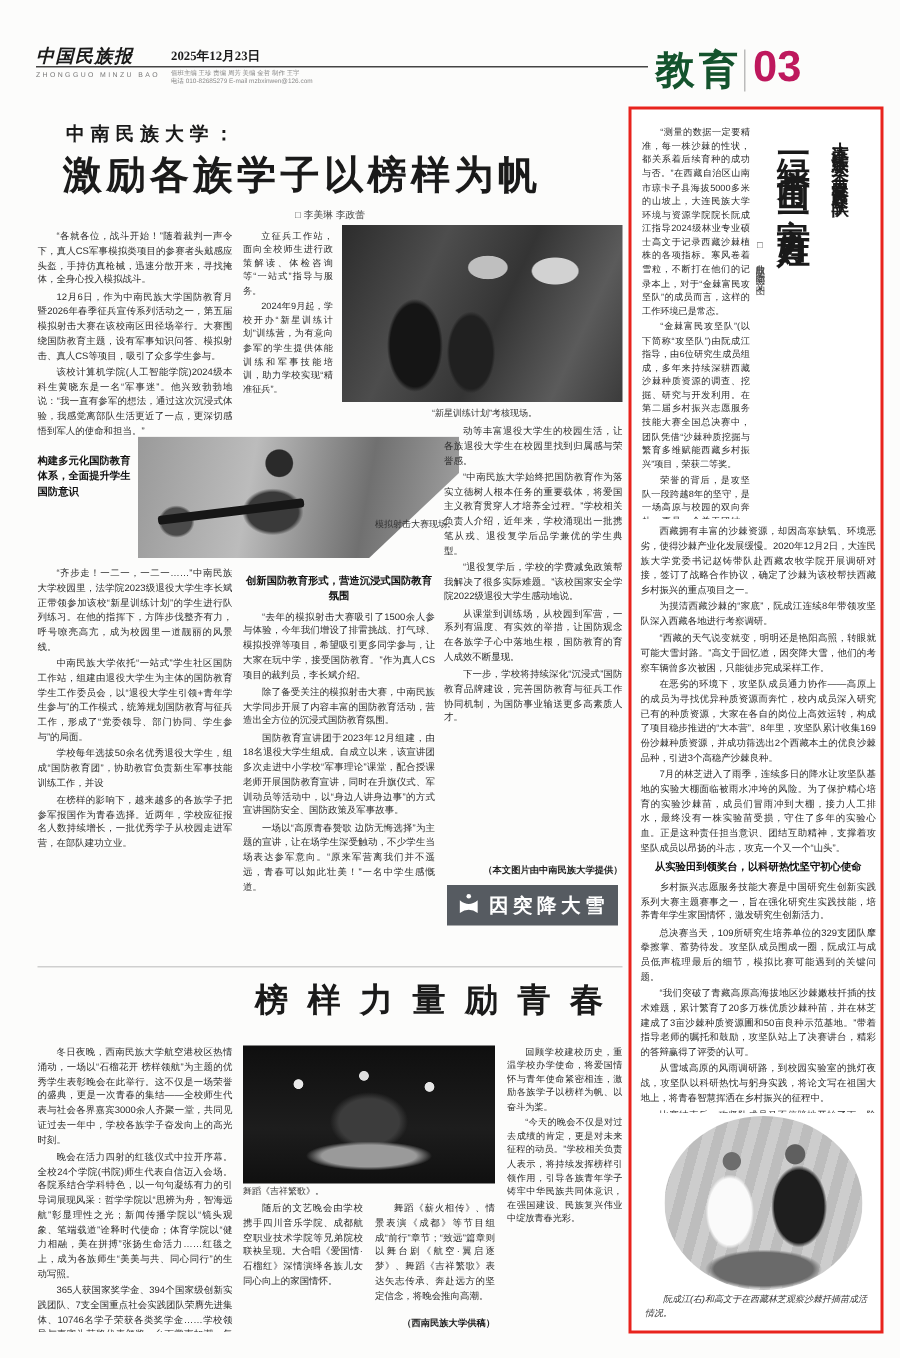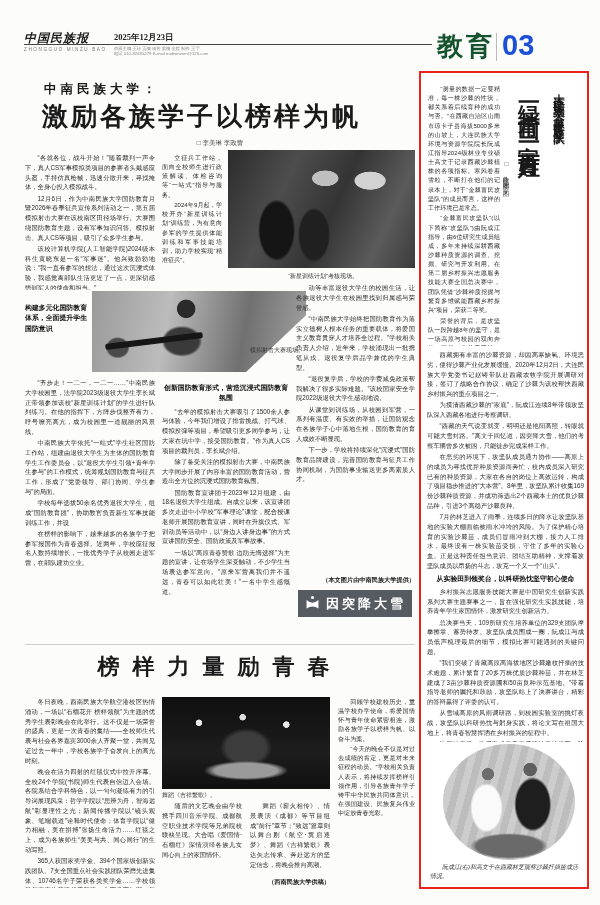--- a/index.html
+++ b/index.html
@@ -15,28 +15,28 @@
   .cap{font-size:6px;color:#333;line-height:1.5}
   
   .mast-title{font-size:12px;font-weight:700;font-style:italic;
               font-family:"Liberation Serif",serif;letter-spacing:1px}
   .mast-pinyin{font-size:4.6px;letter-spacing:1.6px;color:#777}
   .mast-date{font-size:8.5px;font-weight:700;font-family:"Liberation Serif",serif}
   .mast-info{font-size:4.3px;color:#888;line-height:1.6}
   .rule{background:#444;height:1px}
   .sec-name{font-size:26px;font-weight:900;letter-spacing:3px;color:#14532d;
             font-family:"Liberation Serif",serif}
-  .sec-no{font-size:29px;font-weight:700;color:#1d4ed8}
+  .sec-no{font-size:29px;font-weight:700;color:#be185d}
   .sec-div{width:1px;background:#bbb}
   
   .kicker{font-size:12.5px;font-weight:700;letter-spacing:4px}
   .headline{font-size:26px;font-weight:900;letter-spacing:3px;
             font-family:"Liberation Serif",serif;white-space:nowrap}
   .byline{font-size:6.5px;color:#444;text-align:center}
-  .bot-headline{font-size:22px;font-weight:900;letter-spacing:13px;text-align:center;
+  .bot-headline{font-size:22px;font-weight:900;letter-spacing:13px;text-align:right;
             font-family:"Liberation Serif",serif}
   
   .feature-box{border:2.5px solid #e8231d;box-sizing:border-box;background:#fff}
   .v{writing-mode:vertical-rl}
   .v-head{font-size:22px;font-weight:900;letter-spacing:3px;
           font-family:"Liberation Serif",serif}
   .v-kicker{font-size:11.5px;font-weight:700;letter-spacing:3px;
             font-family:"Liberation Serif",serif}
   .v-byline{font-size:6.3px;color:#444;letter-spacing:1px}
   .attr{font-size:6.2px;font-weight:700;color:#222;text-align:right}

